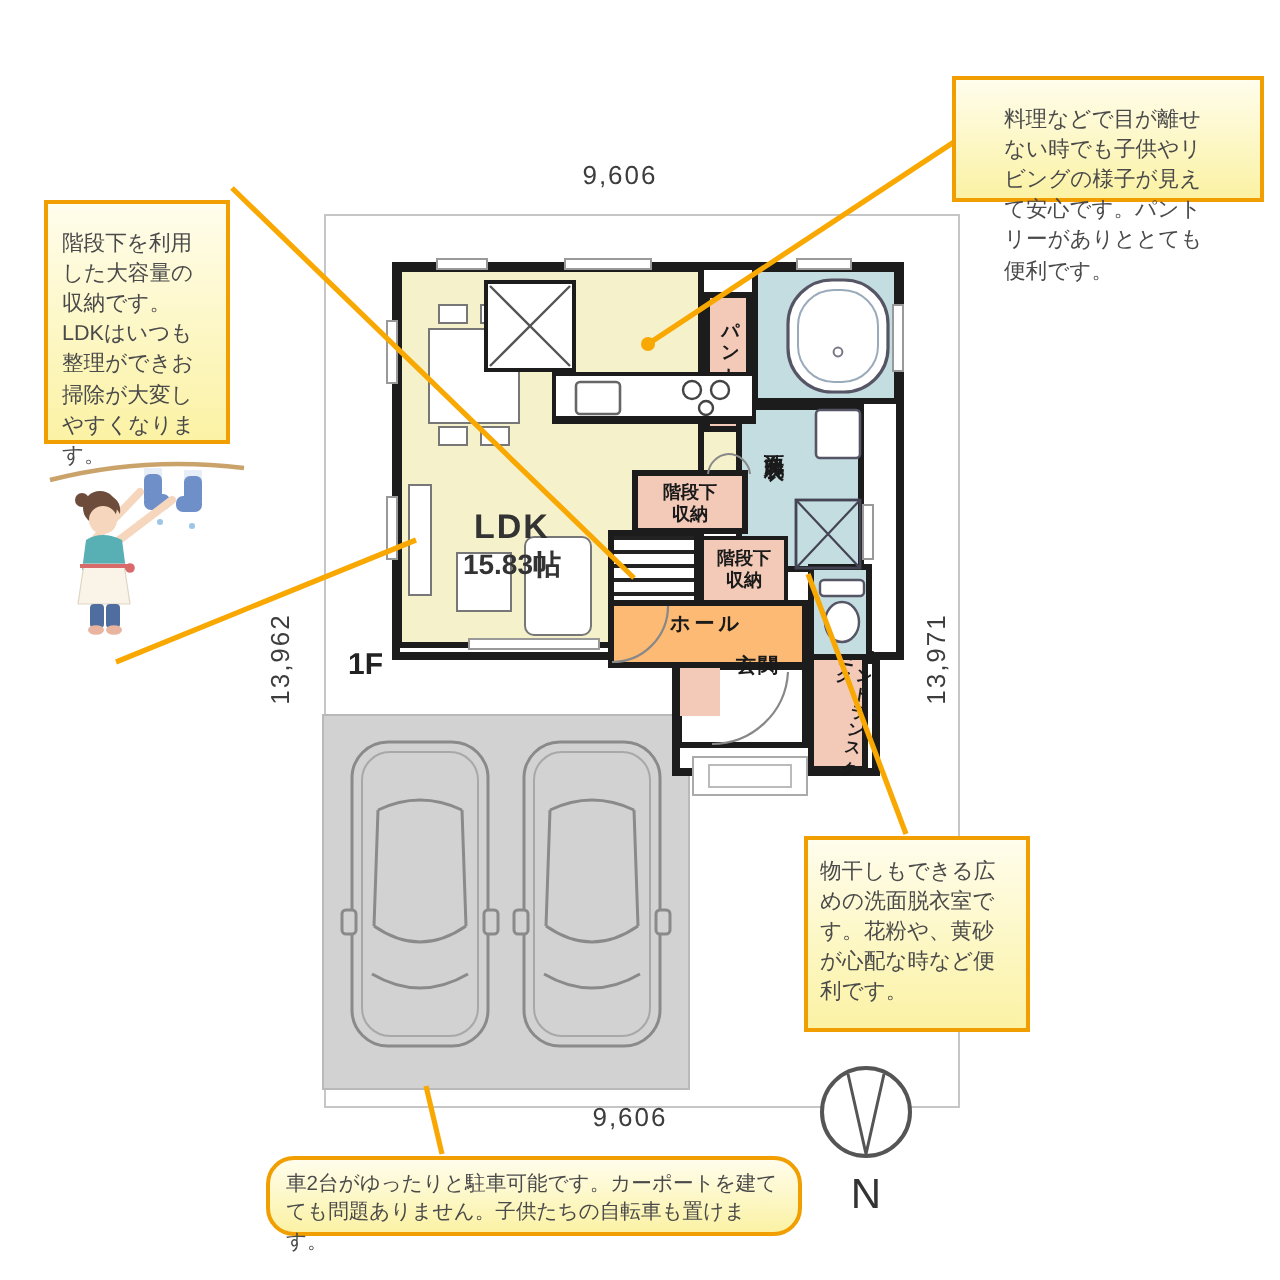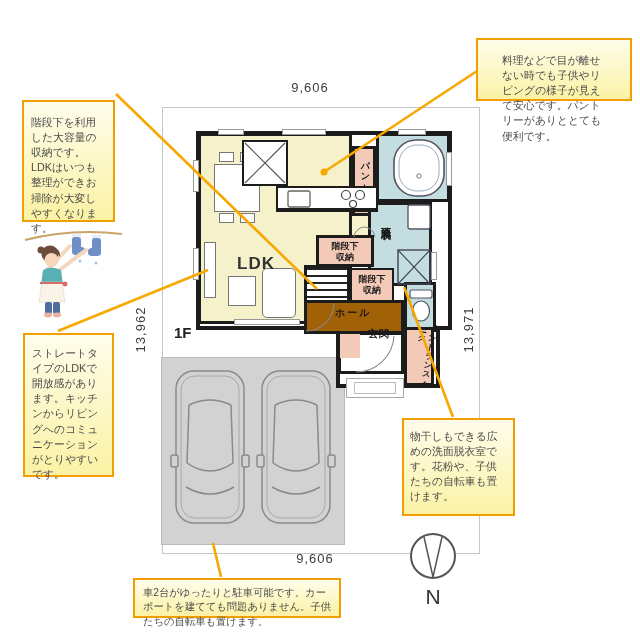--- a/index.html
+++ b/index.html
@@ -17,21 +17,21 @@
   .ldk{left:198px;top:133px;width:154px;height:191px;background:#f5f1cb;}
   .nook{left:352px;top:216px;width:24px;height:22px;background:#f5f1cb;border-right:3px solid #1c1c1c;}
   .pantry{left:352px;top:146px;width:24px;height:70px;background:#f3cab8;}
   .bath{left:376px;top:133px;width:74px;height:69px;background:#c3dde1;}
   .wash{left:368px;top:202px;width:64px;height:84px;background:#c3dde1;}
   .toilet{left:404px;top:282px;width:32px;height:48px;background:#c3dde1;}
   .storageA{left:316px;top:235px;width:58px;height:32px;background:#f3cab8;}
   .stairs{left:304px;top:265px;width:46px;height:38px;background:#fff;
           background-image:repeating-linear-gradient(180deg,#222 0 2px,transparent 2px 7px);}
   .storageB{left:350px;top:268px;width:44px;height:34px;background:#f3cab8;border-width:2px;}
-  .hall{left:304px;top:300px;width:100px;height:34px;background:#a16207;}
+  .hall{left:304px;top:300px;width:100px;height:34px;background:#fdba74;}
   .genkan{left:338px;top:332px;width:66px;height:42px;background:#fff;}
   .genkan-step{left:340px;top:334px;width:20px;height:24px;background:#f3cab8;}
   .cloak{left:404px;top:324px;width:30px;height:62px;background:#f3cab8;}
   .terrace{left:204px;top:326px;width:142px;height:22px;background:#fff;border:1.5px solid #b5b5b5;
            display:flex;align-items:center;justify-content:center;font-size:9.5px;letter-spacing:2px;color:#222;}
   .porch{left:346px;top:378px;width:58px;height:20px;background:#fff;border:1.5px solid #aaa;}
   .porch-in{left:354px;top:382px;width:42px;height:12px;background:#fff;border:1px solid #bbb;}
   .win{background:#fff;border:1px solid #999;}
   
   .furn{border:1.5px solid #777;background:#fff;}
@@ -49,21 +49,21 @@
   .ldk-size{font-size:14px;font-weight:bold;}
   .dim{font-size:13px;color:#3d3d3d;text-align:center;letter-spacing:1px;}
   .floor-label{left:174px;top:324px;font-size:15px;font-weight:bold;color:#222;}
   
   .annot{border:2.5px solid #f09e00;background:linear-gradient(180deg,#fffdec 0%,#fbf2a4 100%);
          color:#4a4a4a;font-size:10.8px;line-height:1.4;font-weight:500;}
   .a1{left:22px;top:100px;width:93px;height:122px;padding:13px 7px;}
   .a2{left:476px;top:38px;width:156px;height:63px;padding:13px 24px;font-size:10.8px;}
   .a3{left:23px;top:333px;width:91px;height:144px;padding:11px 7px;}
   .a4{left:402px;top:418px;width:113px;height:98px;padding:9px 6px;font-size:10.8px;}
-  .a5{left:133px;top:578px;width:208px;height:40px;padding:6px 8px;font-size:10.3px;}
+  .a5{left:133px;top:578px;width:268px;height:40px;padding:6px 8px;font-size:10.3px;border-radius:14px;}
   .overlay{left:0;top:0;width:640px;height:640px;pointer-events:none;}
 </style>
 </head>
 <body>
 
 <div id="canvas">
 
   <div class="abs site"></div>
   <div class="abs parking"></div>
   <svg class="abs" style="left:161px;top:357px;" width="184" height="188">
@@ -132,20 +132,21 @@
   <div class="abs furn chair" style="left:219px;top:152px;"></div>
   <div class="abs furn chair" style="left:240px;top:152px;"></div>
   <div class="abs furn chair" style="left:219px;top:213px;"></div>
   <div class="abs furn chair" style="left:240px;top:213px;"></div>
   <div class="abs furn tvboard"></div>
   <div class="abs furn sofa"></div>
   <div class="abs furn ctable"></div>
 
   <div class="abs ldk-label">
     <div class="ldk-name">LDK</div>
+    <div class="ldk-size">15.83帖</div>
   </div>
 
   <svg class="abs overlay">
 
     <rect x="243" y="141" width="44" height="44" fill="#fff" stroke="#1c1c1c" stroke-width="2"></rect>
     <path d="M245,143 L285,183 M285,143 L245,183" stroke="#555" stroke-width="1.2"></path>
 
     <rect x="288" y="191" width="22" height="16" rx="2" fill="#fff" stroke="#666" stroke-width="1.3"></rect>
     <circle cx="346" cy="195" r="4.5" fill="none" stroke="#444" stroke-width="1.2"></circle>
     <circle cx="360" cy="195" r="4.5" fill="none" stroke="#444" stroke-width="1.2"></circle>
@@ -176,25 +177,22 @@
     </g>
     <circle cx="324" cy="172" r="3.5" fill="#f8a800"></circle>
   </svg>
 
   <div class="abs annot a1">
     <span>階段下を利用した大容量の収納です。LDKはいつも整理ができお掃除が大変しやすくなります。</span>
   </div>
   <div class="abs annot a2">
     <span>料理などで目が離せない時でも子供やリビングの様子が見えて安心です。パントリーがありととても便利です。</span>
   </div>
-  <div class="abs annot a3">
-    <span>ストレートタイプのLDKで開放感があります。キッチンからリビングへのコミュニケーションがとりやすいです。</span>
-  </div>
   <div class="abs annot a4">
-    <span>物干しもできる広めの洗面脱衣室です。花粉や、子供たちの自転車も置けます。</span>
+    <span>物干しもできる広めの洗面脱衣室です。花粉や、黄砂が心配な時など便利です。</span>
   </div>
   <div class="abs annot a5">
     <span>車2台がゆったりと駐車可能です。カーポートを建てても問題ありません。子供たちの自転車も置けます。</span>
   </div>
 
   <div class="abs dim" style="left:250px;top:80px;width:120px;">9,606</div>
   <div class="abs dim" style="left:255px;top:551px;width:120px;">9,606</div>
   <div class="abs dim" style="left:100px;top:322px;width:80px;transform:rotate(-90deg);">13,962</div>
   <div class="abs dim" style="left:428px;top:322px;width:80px;transform:rotate(-90deg);">13,971</div>
   <div class="abs floor-label">1F</div>

